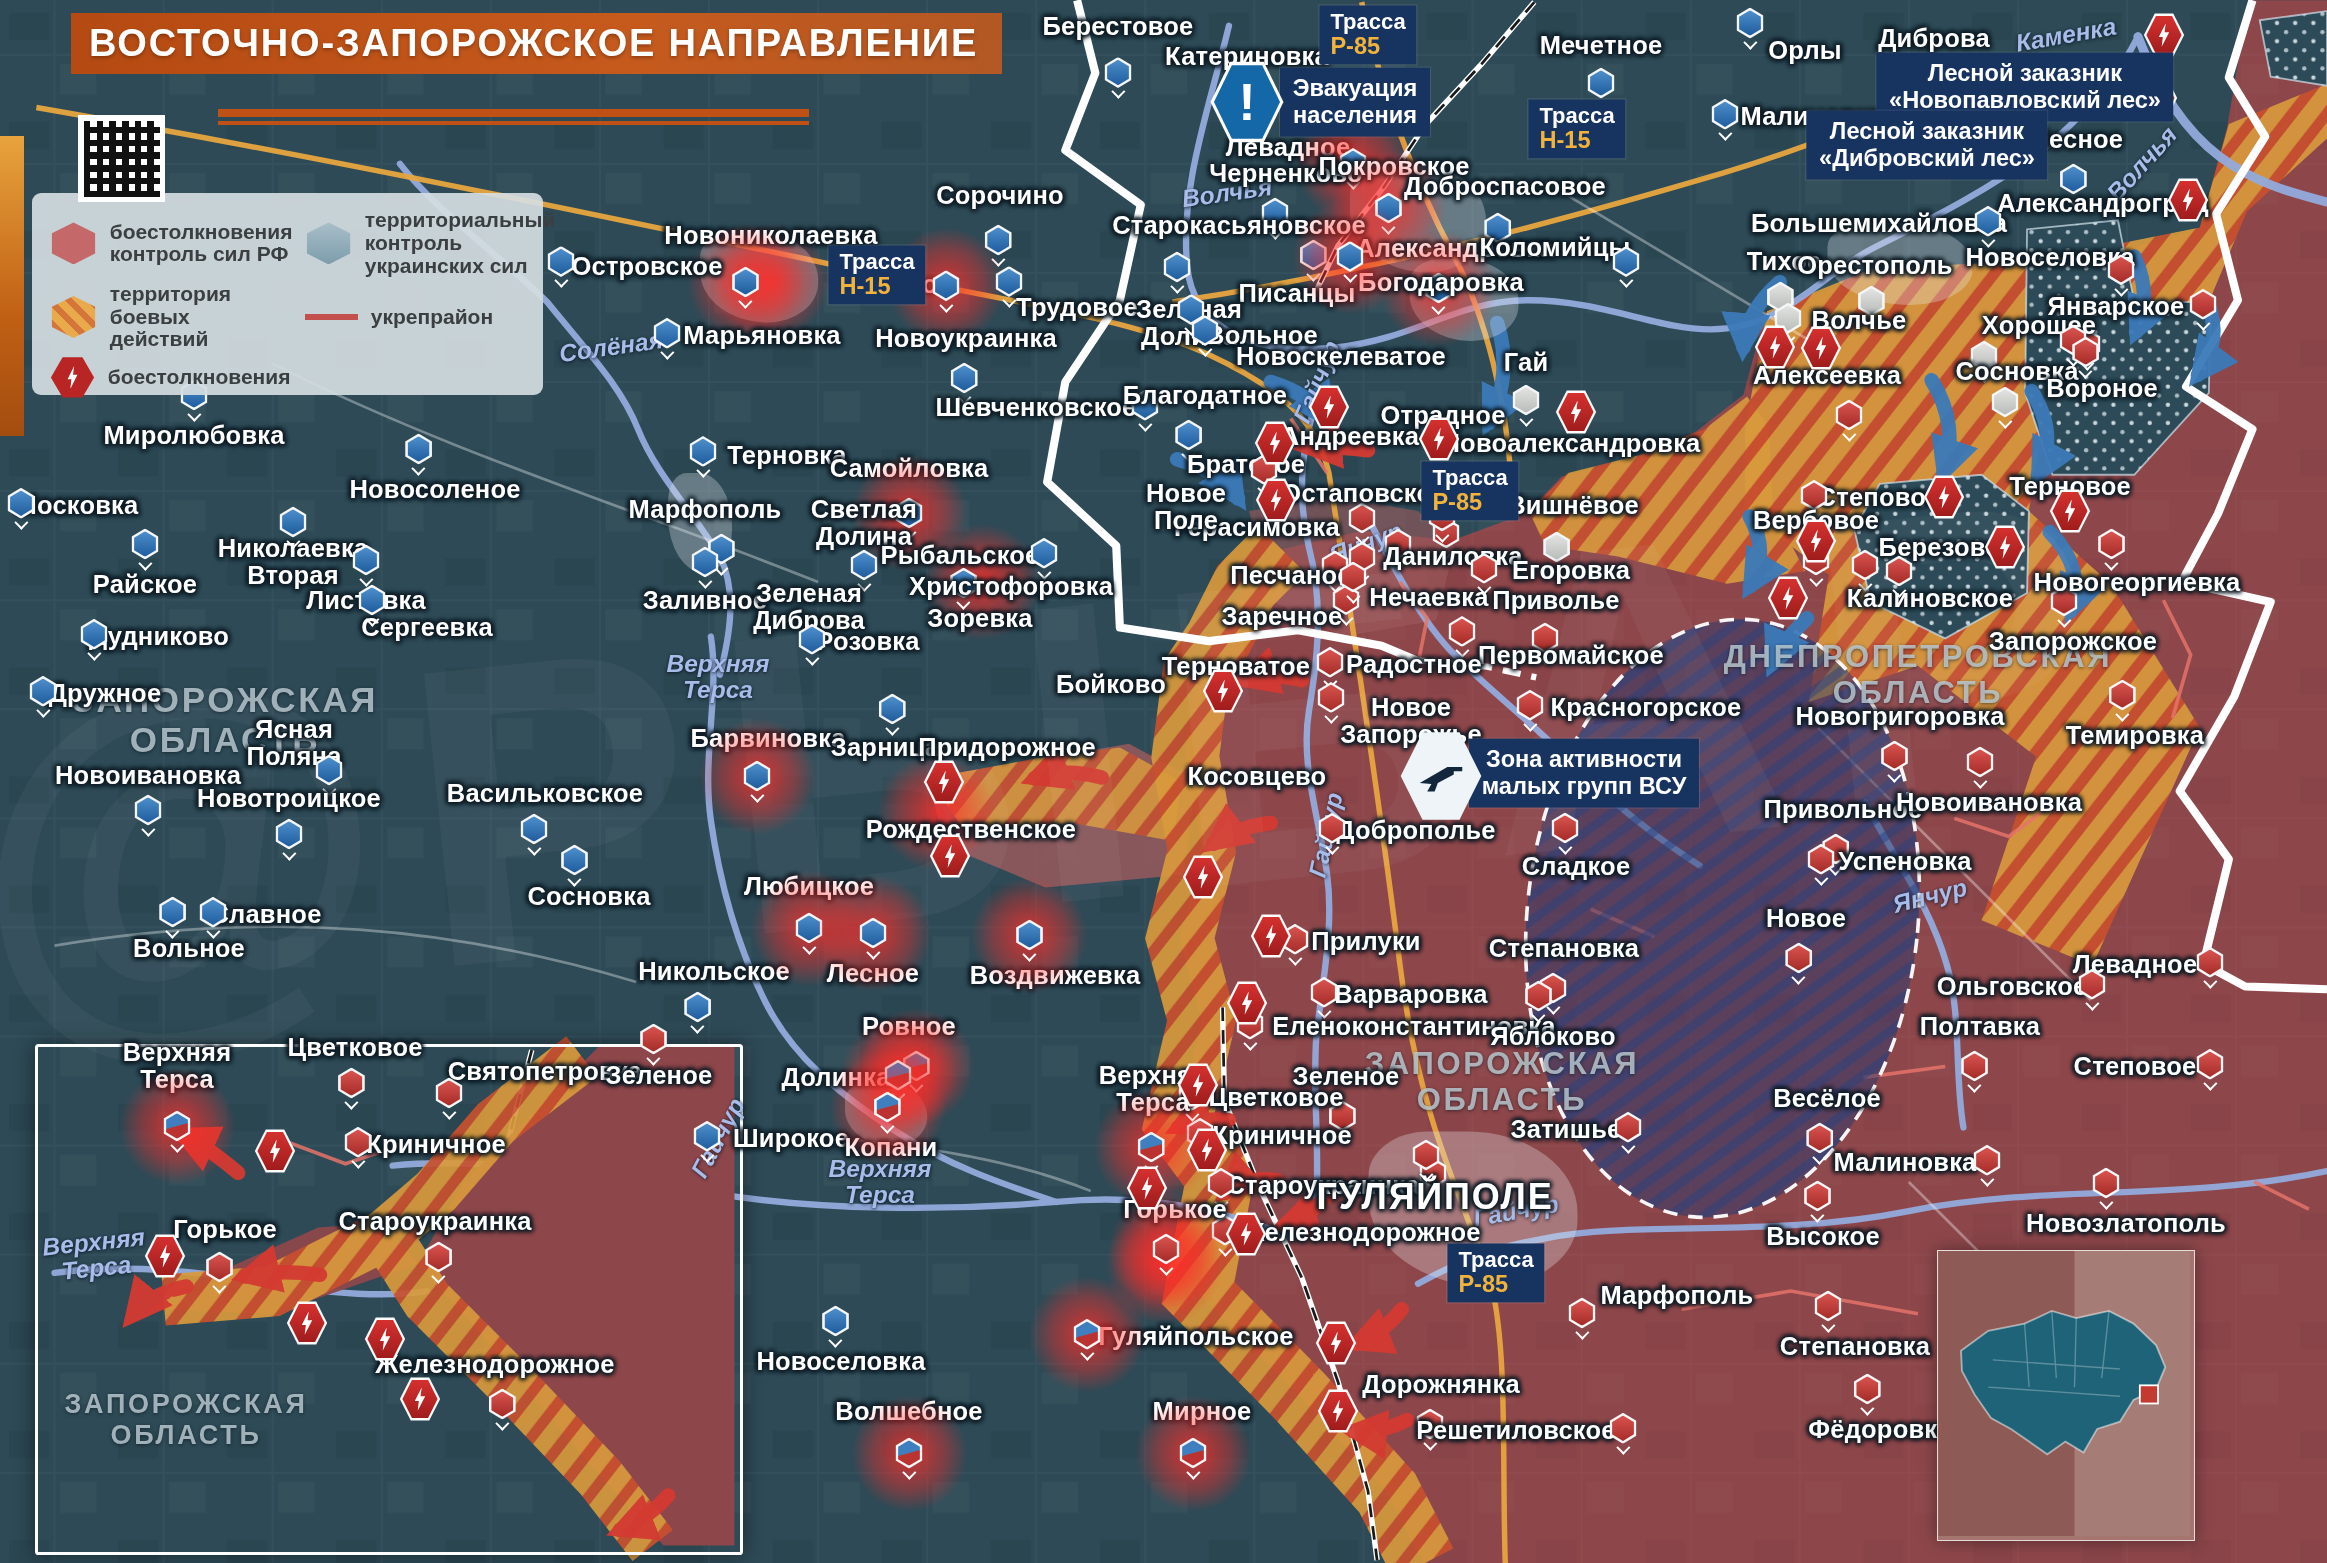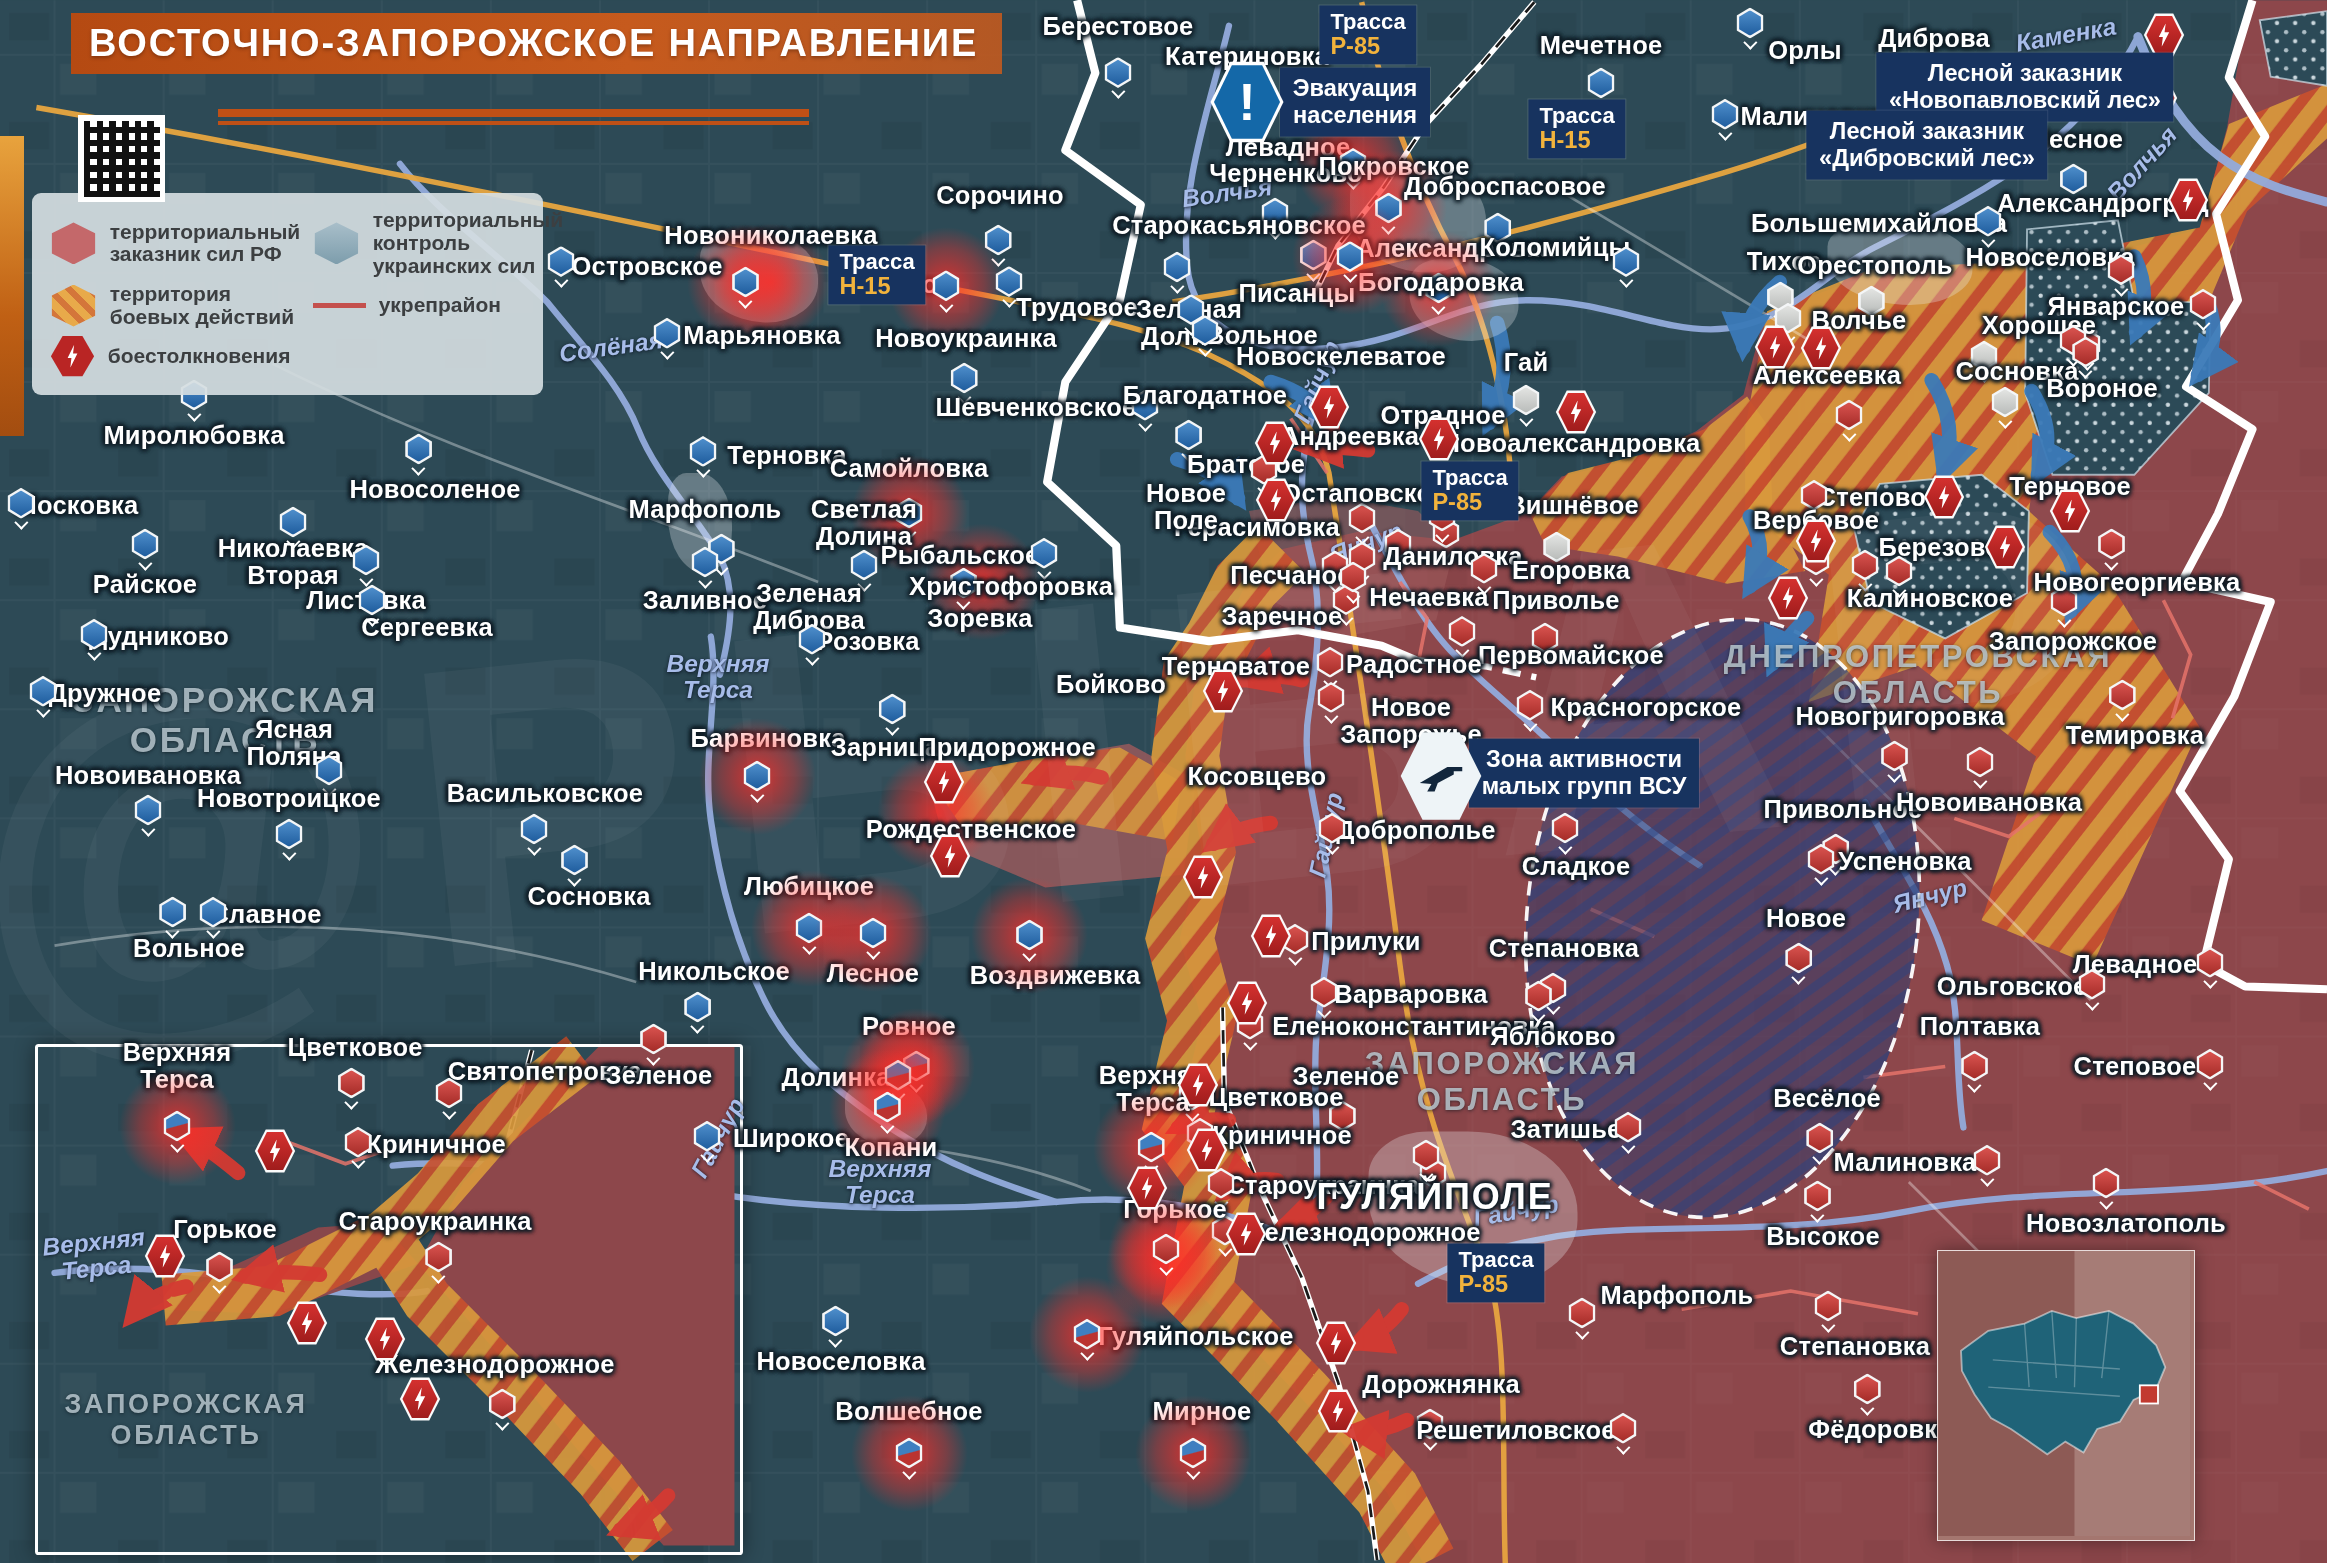--- a/index.html
+++ b/index.html
@@ -255,21 +255,21 @@
   <div class="hdr-strip1"></div>
   <div class="hdr-strip2"></div>
   <div class="qr">
       <div class="px"></div>
     </div>
   <div class="vbar"></div>
 
   <div class="legend">
     <div class="leg-item">
       <span class="leg-hex red"></span>
-      <span>территориальный заказник сил РФ</span>
+      <span>боестолкновения контроль сил РФ</span>
     </div>
     <div class="leg-item">
       <span class="leg-hex blue"></span>
       <span>территориальный контроль украинских сил</span>
     </div>
     <div class="leg-item">
       <span class="leg-hex orange"></span>
       <span>территория боевых действий</span>
     </div>
     <div class="leg-item">

